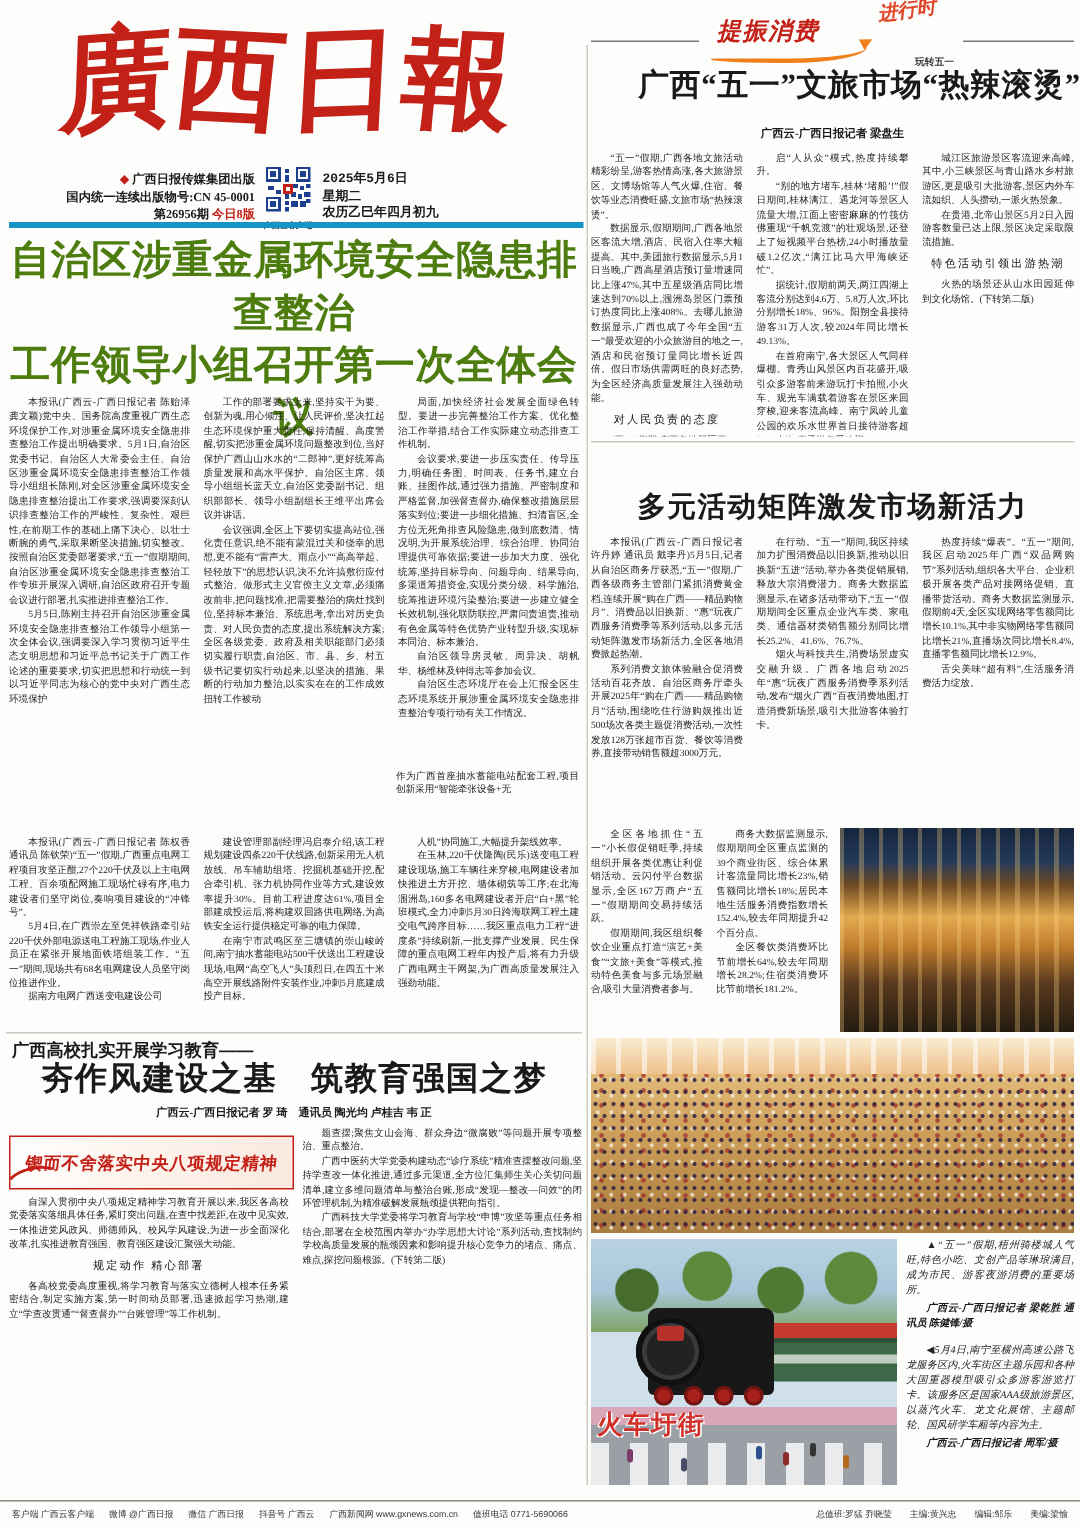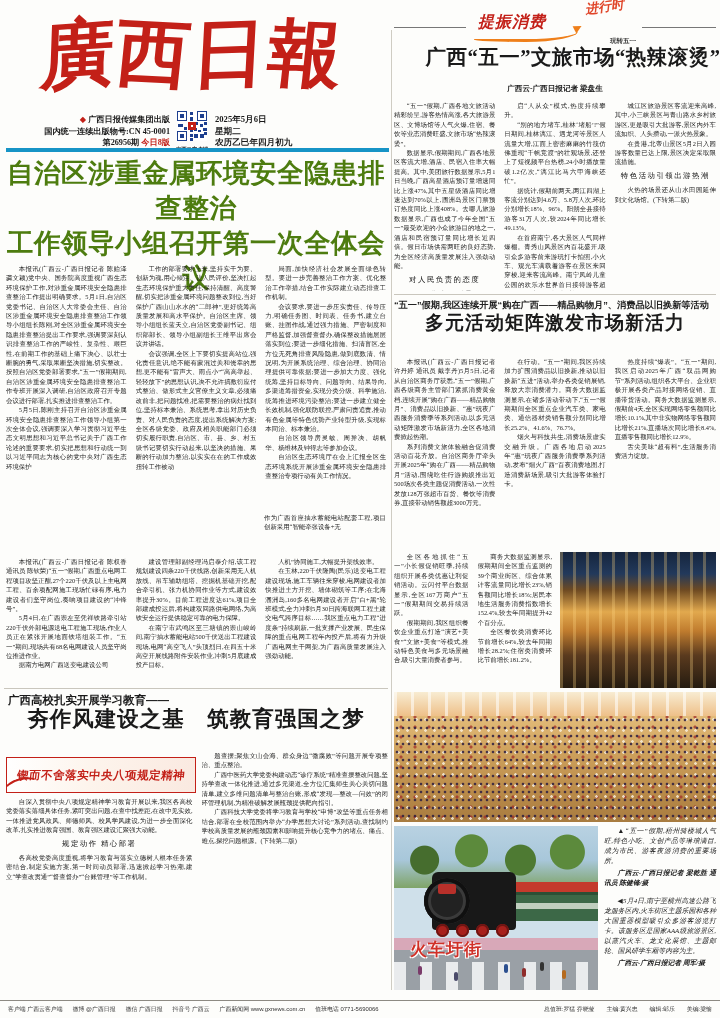--- a/index.html
+++ b/index.html
@@ -12,21 +12,21 @@
   #mh-title{left:40px;top:4px;width:310px;display:flex;gap:2px;}
   .mhchar{font:900 74px/100px "Liberation Serif","DejaVu Serif",serif;color:var(--red);display:inline-block;}
   .mhchar:nth-child(1){transform:rotate(-4deg) skewX(-6deg);}
   .mhchar:nth-child(2){transform:rotate(3deg) skewX(-3deg);}
   .mhchar:nth-child(3){transform:rotate(-2deg) skewX(-5deg);}
   .mhchar:nth-child(4){transform:rotate(2deg) skewX(-4deg);}
   #pub-info{left:18px;top:114px;width:152px;text-align:right;font-weight:bold;font-size:8.2px;line-height:11.5px;}
   #pub-info .red{color:var(--red);}
   #qr-wrap{left:175px;top:111px;width:34px;text-align:center;}
   #qr-label{font-size:5.4px;margin-top:1px;font-weight:bold;}
-  #date-block{left:215px;top:114px;font-weight:bold;font-size:8.6px;line-height:11.5px;}
+  #date-block{left:215px;top:114px;font-weight:bold;font-size:8.6px;line-height:11.5px;font-family:Liberation Mono, monospace;}
   #blue-rule{left:6px;top:148px;width:383px;height:3.5px;background:var(--blue);}
   
   #rb-topline{left:394px;top:27px;width:322px;height:1px;background:#777;}
   #banner{left:466px;top:2px;width:176px;height:46px;background:#fdfdfb;}
   #banner-main{position:absolute;left:12px;top:12px;font:900 16px/16px "Liberation Sans",sans-serif;
     color:var(--red);font-style:italic;letter-spacing:1px;}
   #banner-script{position:absolute;right:18px;top:-2px;font:700 13px/13px "Liberation Serif",serif;
     font-style:italic;color:#e0462a;transform:rotate(-8deg);}
   #banner-swoosh{position:absolute;left:8px;top:28px;width:104px;height:9px;
     border-bottom:3px solid var(--orange);border-radius:0 0 100% 100%/0 0 180% 40%;}
@@ -37,21 +37,21 @@
   #wenlv-byline{left:394px;top:84px;width:322px;font-weight:bold;font-size:7.6px;}
   
   .cols{display:flex;gap:9px;overflow:hidden;}
   .colflow{flex:1;overflow:hidden;text-align:justify;font-size:6.4px;line-height:9.4px;color:#232323;}
   .para{margin:0;text-indent:2em;}
   .subhead{font-weight:normal;font-size:7.4px;text-align:center;letter-spacing:1.5px;margin:4.5px 0;color:#111;}
   #wenlv-body{left:394px;top:101px;width:322px;height:190px;}
   #rb-sep{left:394px;top:294px;width:322px;height:1px;background:#c9c6bd;}
   
   #duoyuan-kicker{left:394px;top:299px;width:322px;font:700 9.2px/12.5px "Liberation Sans",sans-serif;color:#222;}
-  #duoyuan-headline{left:394px;top:311px;width:322px;font:900 19px/24px "Liberation Serif",serif;letter-spacing:1px;}
+  #duoyuan-headline{left:394px;top:327px;width:322px;font:900 19px/24px "Liberation Serif",serif;letter-spacing:1px;}
   #duoyuan-body3{left:394px;top:357px;width:322px;height:191px;}
   #duoyuan-body2{left:394px;top:552px;width:158px;height:136px;}
   
   #main-headline{left:4px;top:156px;width:384px;font:900 26.5px/35px "Liberation Sans","DejaVu Sans",sans-serif;
     letter-spacing:.5px;color:#4d7c0f;}
   #main-deck{left:4px;top:232px;width:384px;font:700 14.5px "Liberation Serif",serif;letter-spacing:1px;}
   #main-body{left:6px;top:264px;width:380px;height:252px;}
   
   #dw-headline{left:6px;top:521px;width:254px;font:900 18.5px/24px "Liberation Serif",serif;letter-spacing:1px;}
   #dw-snippet{left:264px;top:513px;width:122px;height:42px;overflow:hidden;text-align:justify;
@@ -107,21 +107,21 @@
     box-shadow:inset 0 0 0 4px #101010, inset 0 0 0 7px #3a3a3a;}
   #loco-plate{position:absolute;left:44px;top:58px;width:18px;height:10px;background:#b8302a;border-radius:2px;}
   .wheel{position:absolute;top:98px;width:13px;height:13px;background:#a8201c;border-radius:50%;
     box-shadow:inset 0 0 0 2px #701512;}
   #wheel1{left:42px;} #wheel2{left:62px;} #wheel3{left:82px;} #wheel4{left:102px;}
   #train-road{position:absolute;left:0;top:112px;width:100%;height:52px;background:#9aa0a6;}
   #train-pink{position:absolute;left:0;top:112px;width:100%;height:12px;background:#d8a8b8;}
   #train-cross{position:absolute;left:0;top:136px;width:100%;height:28px;
     background:repeating-linear-gradient(90deg,#e9ebed 0 12px,#9aa0a6 12px 26px);}
   .train-sign{position:absolute;left:4px;top:112px;font:900 17px "Liberation Sans",sans-serif;color:#d03028;
-    text-shadow:1px 1px 0 #fff,-1px 1px 0 #fff;letter-spacing:1px;margin-left:12px;}
+    text-shadow:1px 1px 0 #fff,-1px 1px 0 #fff;letter-spacing:1px;}
   .ped{position:absolute;width:4px;height:9px;border-radius:2px;}
   
   #captions{left:604px;top:826px;width:112px;height:170px;font-style:italic;}
   .cap-body{font-size:6.8px;line-height:10px;text-align:justify;text-indent:2em;margin:0 0 2px 0;color:#222;}
   .cap-credit{font-size:6.8px;line-height:10px;font-weight:bold;text-align:justify;text-indent:2em;margin:0 0 8px 0;}
   
   #footer-line{left:0;top:1000px;width:720px;height:1px;background:#8d8a83;}
   #footer-left{left:8px;top:1005px;font-size:5.9px;color:#333;font-family:"Liberation Sans",sans-serif;}
   #footer-left span{margin-right:10px;}
   #footer-right{right:8px;top:1005px;font-size:5.9px;color:#333;font-family:"Liberation Sans",sans-serif;}
@@ -192,21 +192,20 @@
       </div>
     <div class="colflow">
         <p class="para">城江区旅游景区客流迎来高峰,其中,小三峡景区与青山路水乡村旅游区,更是吸引大批游客,景区内外车流如织、人头攒动,一派火热景象。</p>
         <p class="para">在贵港,北帝山景区5月2日入园游客数量已达上限,景区决定采取限流措施。</p>
         <div class="subhead">特色活动引领出游热潮</div>
         <p class="para">火热的场景还从山水田园延伸到文化场馆。(下转第二版)</p>
       </div>
   </div>
   <div id="rb-sep" class="abs"></div>
 
-  <div id="duoyuan-kicker" class="abs">“五一”假期,我区连续开展“购在广西——精品购物月”、消费品以旧换新等活动</div>
   <div id="duoyuan-headline" class="abs center">多元活动矩阵激发市场新活力</div>
   <div id="duoyuan-body3" class="abs cols">
     <div class="colflow">
         <p class="para">本报讯(广西云-广西日报记者 许丹婷 通讯员 戴李丹)5月5日,记者从自治区商务厅获悉,“五一”假期,广西各级商务主管部门紧抓消费黄金档,连续开展“购在广西——精品购物月”、消费品以旧换新、“惠”玩夜广西服务消费季等系列活动,以多元活动矩阵激发市场新活力,全区各地消费掀起热潮。</p>
         <p class="para">系列消费文旅体验融合促消费活动百花齐放。自治区商务厅牵头开展2025年“购在广西——精品购物月”活动,围绕吃住行游购娱推出近500场次各类主题促消费活动,一次性发放128万张超市百货、餐饮等消费券,直接带动销售额超3000万元。</p>
       </div>
     <div class="colflow">
         <p class="para">在行动。“五一”期间,我区持续加力扩围消费品以旧换新,推动以旧换新“五进”活动,举办各类促销展销,释放大宗消费潜力。商务大数据监测显示,在诸多活动带动下,“五一”假期期间全区重点企业汽车类、家电类、通信器材类销售额分别同比增长25.2%、41.6%、76.7%。</p>
         <p class="para">烟火与科技共生,消费场景虚实交融升级。广西各地启动2025年“惠”玩夜广西服务消费季系列活动,发布“烟火广西”百夜消费地图,打造消费新场景,吸引大批游客体验打卡。</p>
       </div>
@@ -258,20 +257,21 @@
       </div>
     <div class="colflow">
         <p class="para">人机”协同施工,大幅提升架线效率。</p>
         <p class="para">在玉林,220千伏隆陶(民乐)送变电工程建设现场,施工车辆往来穿梭,电网建设者加快推进土方开挖、墙体砌筑等工序;在北海涠洲岛,160多名电网建设者开启“白+黑”轮班模式,全力冲刺5月30日跨海联网工程土建交电气跨序目标……我区重点电力工程“进度条”持续刷新,一批支撑产业发展、民生保障的重点电网工程年内投产后,将有力升级广西电网主干网架,为广西高质量发展注入强劲动能。</p>
       </div>
   </div>
   <div id="lb-sep" class="abs"></div>
 
   <div id="gx-kicker" class="abs ht">广西高校扎实开展学习教育——</div>
   <div id="gx-headline" class="abs center">夯作风建设之基　筑教育强国之梦</div>
+  <div id="gx-byline" class="abs center">广西云-广西日报记者 罗 琦　通讯员 陶光均 卢桂吉 韦 正</div>
   <div id="gx-body" class="abs cols">
     <div class="colflow padtop">
         <p class="para">自深入贯彻中央八项规定精神学习教育开展以来,我区各高校党委落实落细具体任务,紧盯突出问题,在查中找差距,在改中见实效,一体推进党风政风、师德师风、校风学风建设,为进一步全面深化改革,扎实推进教育强国、教育强区建设汇聚强大动能。</p>
         <div class="subhead">规定动作 精心部署</div>
         <p class="para">各高校党委高度重视,将学习教育与落实立德树人根本任务紧密结合,制定实施方案,第一时间动员部署,迅速掀起学习热潮,建立“学查改贯通”“督查督办”“台账管理”等工作机制。</p>
       </div>
     <div class="colflow">
         <p class="para">题查摆;聚焦文山会海、群众身边“微腐败”等问题开展专项整治、重点整治。</p>
         <p class="para">广西中医药大学党委构建动态“诊疗系统”精准查摆整改问题,坚持学查改一体化推进,通过多元渠道,全方位汇集师生关心关切问题清单,建立多维问题清单与整治台账,形成“发现—整改—问效”的闭环管理机制,为精准破解发展瓶颈提供靶向指引。</p>
         <p class="para">广西科技大学党委将学习教育与学校“申博”攻坚等重点任务相结合,部署在全校范围内举办“办学思想大讨论”系列活动,查找制约学校高质量发展的瓶颈因素和影响提升核心竞争力的堵点、痛点、难点,探挖问题根源。(下转第二版)</p>

